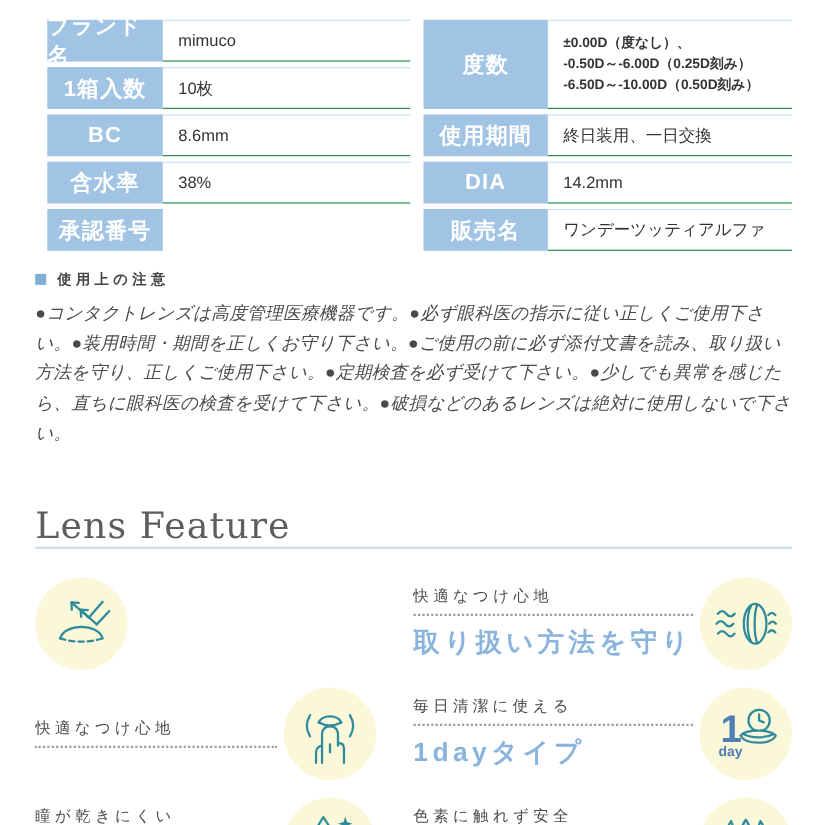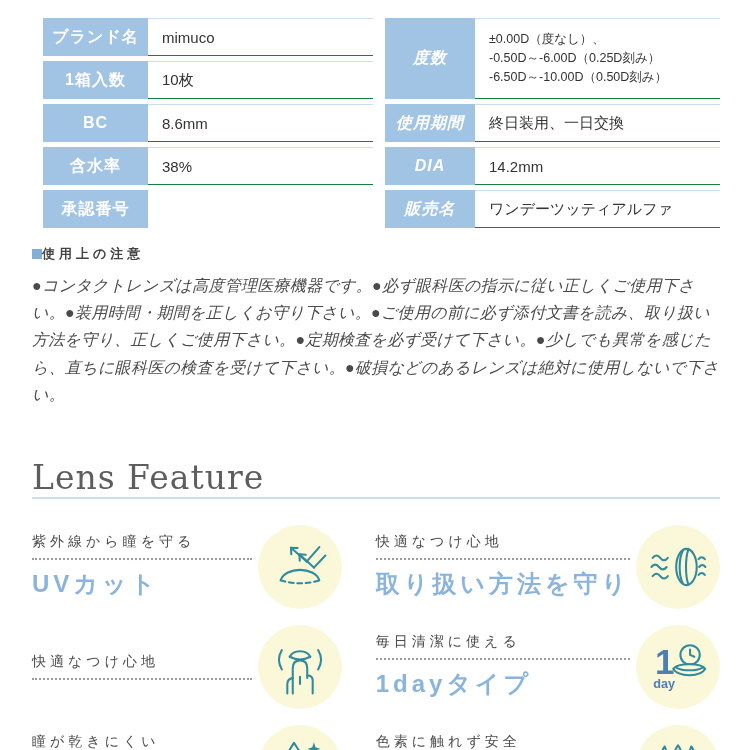--- a/index.html
+++ b/index.html
@@ -9,30 +9,30 @@
 
   
   .spec-tables { display:flex; gap:12px; margin-left:11px; }
   .spec-table { display:flex; flex-direction:column; gap:5px; }
   .spec-table.left { width:330px; }
   .spec-table.right { flex:1; }
   .spec-row { display:flex; height:38px; }
   .spec-row.tall { height:81px; }
   .spec-label { width:105px; flex-shrink:0; background:#A1C4E4; color:#ffffff;
     display:flex; align-items:center; justify-content:center;
-    font-size:16px; font-weight:bold; letter-spacing:1px; }
-  .spec-table.right .spec-label { width:90px;font-style:italic; }
+    font-size:20px; font-weight:bold; letter-spacing:1px; }
+  .spec-table.right .spec-label { width:113px; }
   .spec-value { flex:1; border-top:1px solid #CBDFF0; border-bottom:1px solid #15803d;
     display:flex; flex-direction:column; justify-content:center;
     padding-left:14px; font-size:15px; color:#333333; }
-  .spec-value .line { display:block; font-size:12.5px; line-height:1.5; white-space:nowrap; }
+  .spec-value .line { display:block; font-size:12.5px; line-height:1.5; white-space:nowrap;font-weight:bold; }
 
   
   .caution { margin-top:17px; }
-  .caution-heading { display:flex; align-items:center; 
+  .caution-heading { display:flex; align-items:center; gap:10px;
     font-size:13px; font-weight:bold; letter-spacing:4px; color:#444444; }
   .caution-square { width:10px; height:10px; background:#82AFD6; flex-shrink:0; }
   .caution-body { margin-top:9px; font-size:16px; line-height:1.7;
     letter-spacing:0.3px; color:#4a4a4a;font-style:italic; }
 
   
   .features { margin-top:50px; }
   .features-heading { font-family:"DejaVu Serif","Liberation Serif",serif;
     font-size:33px; font-weight:500; color:#5d5d5d; letter-spacing:1px;
     padding-bottom:0; border-bottom:2px solid #CBDFEC; }
@@ -110,24 +110,20 @@
     </div>
     <p class="caution-body">●コンタクトレンズは高度管理医療機器です。●必ず眼科医の指示に従い正しくご使用下さい。●装用時間・期間を正しくお守り下さい。●ご使用の前に必ず添付文書を読み、取り扱い方法を守り、正しくご使用下さい。●定期検査を必ず受けて下さい。●少しでも異常を感じたら、直ちに眼科医の検査を受けて下さい。●破損などのあるレンズは絶対に使用しないで下さい。</p>
   </section>
 
   <section class="features">
     <h2 class="features-heading">Lens Feature</h2>
 
     <div class="feature-grid">
 
       <div class="feature">
-        <div class="feature-text">
-          <div class="feature-subtitle">紫外線から瞳を守る</div>
-          <div class="feature-title">UVカット</div>
-        </div>
         <div class="feature-icon">
           <svg viewBox="0 0 48 48">
             <g class="ic">
               <path d="M8 35 C11.5 23.5, 36.5 23.5, 40 35"></path>
               <path d="M8 35 Q24 40 40 35" stroke-dasharray="4 3"></path>
               <path d="M40 7.5 L29.5 19.5"></path>
               <path d="M45 14.5 L35.5 24.5"></path>
               <path d="M29.5 19.5 L16.5 8"></path>
               <path d="M16.5 8 L22 8.3 M16.5 8 L16.8 13.5"></path>
               <path d="M35.5 24.5 L23.5 13.5"></path>

